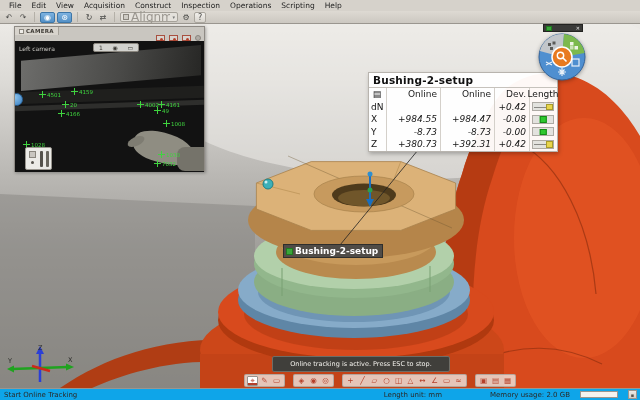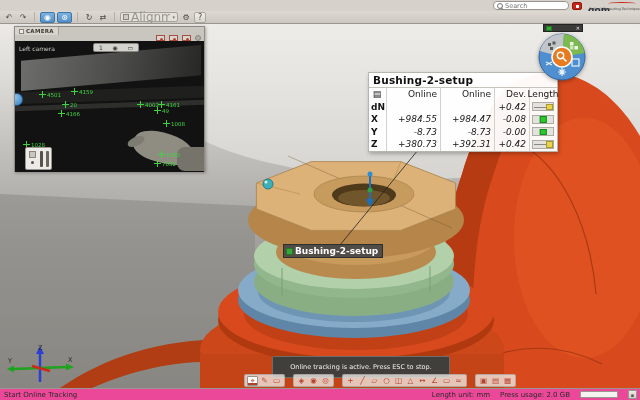--- a/index.html
+++ b/index.html
@@ -79,47 +79,47 @@
   .wheelbar .wclose { font-size:5px; color:#e6e6e4; }
   .navwheel { position:absolute; left:538px; top:32px; width:48px; height:50px; z-index:30; filter:drop-shadow(0 1px 2px rgba(0,0,0,.35)); }
 
   
   .popup { position:absolute; left:368px; top:72px; width:190px; z-index:25; background:rgba(255,255,255,.96); border:1px solid #b8b4ae; box-shadow:1px 2px 4px rgba(0,0,0,.25); }
   .popup .ptitle { font-size:10.5px; font-weight:bold; color:#101010; padding:1px 3px 1px 4px; letter-spacing:.2px; }
   .tbl { display:grid; grid-template-columns:17px 54px 54px 35px 28px; border-top:1px solid #c6c2bc; }
   .tbl .cell { font-size:9px; color:#141414; padding:1px 3px 1px 2px; border-left:1px solid #d4d0ca; height:12.5px; display:flex; align-items:center; }
   .tbl .cell:nth-child(5n+1) { border-left:none; }
   .tbl .hdr { color:#1c1c1c; justify-content:flex-end; }
-  .tbl .name { justify-content:flex-start;font-weight:bold; }
+  .tbl .name { justify-content:flex-start; }
   .tbl .num { justify-content:flex-end; font-variant-numeric:tabular-nums;font-style:italic; }
   .tbl .ctr { justify-content:center; }
   .ticonhdr { font-size:6px; color:#5a7fae; }
   .chk { position:relative; width:24px; height:9px; background:#e3e2de; border:1px solid #aeaaa4; }
   .chk .bar { position:absolute; left:1px; right:1px; top:3.5px; height:1px; background:#8a8884; }
   .chk .sq { position:absolute; top:0.5px; width:6.5px; height:6.5px; }
   .chk.check-ok .sq { left:50%; transform:translateX(-50%); background:#2ec82e; border:1px solid #168a16; }
   .chk.check-warn-high .sq { right:0.5px; background:#e8d44c; border:1px solid #a89a2a; }
 
   
   .taglabel { position:absolute; left:283px; top:244px; height:14px; background:rgba(72,72,70,.92); border:1px solid #2e2e2c; display:flex; align-items:center; padding:0 4px 0 2px; gap:2px; z-index:24; }
   .taglabel .gicon { width:7px; height:7px; background:#3aa53a; border:1px solid #1f7a1f; }
   .taglabel .ttext { font-size:9px; font-weight:bold; color:#fff; white-space:nowrap; }
-  .tooltip { position:absolute; left:272px; top:356px; width:178px; height:22px; background:#403f3b; border:1px solid #6e6d66; border-radius:2px; color:#f2f1ec; font-size:6.5px; display:flex; align-items:center; justify-content:center; z-index:26; white-space:nowrap; }
+  .tooltip { position:absolute; left:272px; top:356px; width:178px; height:16px; background:#403f3b; border:1px solid #6e6d66; border-radius:2px; color:#f2f1ec; font-size:6.5px; display:flex; align-items:center; justify-content:center; z-index:26; white-space:nowrap; }
 
   
   .btoolbar { position:absolute; left:244px; top:374px; height:13px; display:flex; gap:8px; z-index:26; }
   .bgroup { background:rgba(238,235,230,.78); border:1px solid rgba(150,146,140,.6); border-radius:2px; display:flex; align-items:center; padding:0 2px; gap:1px; }
   .bicon { width:11px; height:10px; display:flex; align-items:center; justify-content:center; font-size:7.5px; color:#b5402a; border-radius:1px; }
   .bicon.sel { background:#fff; border:1px solid #96928c; box-shadow:inset 0 -2px 0 #b5402a; }
 
   
-  .statusbar { position:absolute; left:0; top:388px; width:640px; height:12px; background:#ec4899; border-top:1px solid #9a968f; display:flex; align-items:center; z-index:40; }
+  .statusbar { position:absolute; left:0; top:388px; width:640px; height:12px; background:#0ea5e9; border-top:1px solid #9a968f; display:flex; align-items:center; z-index:40; }
   .statusbar .sleft { font-size:7px; color:#2a2a28; margin-left:4px; }
   .sright { position:absolute; right:3px; display:flex; align-items:center; gap:10px; }
-  .sright .stext { font-size:7px; color:#2a2a28; white-space:nowrap; }
+  .sright .stext { font-size:7px; color:#2a2a28; white-space:nowrap;margin-left:38px; }
   .progress { width:38px; height:7px; background:#f4f3ef; border:1px solid #9a968f; }
   .sbtn { width:9px; height:9px; background:linear-gradient(#eceae6,#d2cec7); border:1px solid #9a968f; display:flex; align-items:center; justify-content:center; font-size:5px; color:#55524c; }
 
   .axes { position:absolute; left:6px; top:318px; z-index:5; }
 </style>
 </head>
 <body>
 
 <div class="app">
 
@@ -181,20 +181,31 @@
       <line x1="6" y1="27" x2="62" y2="25" stroke="#1fa31f" stroke-width="2.5"></line>
       <path d="M60,21.5 L60,28.5 L68,25 Z" fill="#1fa31f"></path>
       <path d="M8,23.5 L8,30.5 L1,27 Z" fill="#1fa31f"></path>
       <line x1="26" y1="24" x2="44" y2="29" stroke="#cc2a1a" stroke-width="2.5"></line>
       <text x="32" y="8" font-size="6.5" fill="#2a2a28">Z</text>
       <text x="2" y="21" font-size="6.5" fill="#2a2a28">Y</text>
       <text x="62" y="20" font-size="6.5" fill="#2a2a28">X</text>
     </svg>
   </div>
 
+  <div class="menubar">
+    <span class="mitem">File</span>
+    <span class="mitem">Edit</span>
+    <span class="mitem">View</span>
+    <span class="mitem">Acquisition</span>
+    <span class="mitem">Construct</span>
+    <span class="mitem">Inspection</span>
+    <span class="mitem">Operations</span>
+    <span class="mitem">Scripting</span>
+    <span class="mitem">Help</span>
+  </div>
   <div class="searchbox">
     <span class="mag"></span>
     <input placeholder="Search" style="">
   </div>
   <div class="searchred"></div>
   <div class="gomlogo">
     <span class="g">gom</span>
     <span class="swoosh"></span>
     <span class="tag">Optical Measuring Techniques</span>
   </div>
@@ -410,19 +421,19 @@
       <span class="bicon">▣</span>
       <span class="bicon">▤</span>
       <span class="bicon">▦</span>
     </div>
   </div>
 
   <div class="statusbar">
     <span class="sleft">Start Online Tracking</span>
     <div class="sright">
       <span class="stext"><span>Length unit:</span> <span>mm</span></span>
-      <span class="stext"><span>Press usage:</span> <span>2.0 GB</span></span>
+      <span class="stext"><span>Memory usage:</span> <span>2.0 GB</span></span>
       <span class="progress"></span>
       <span class="sbtn">▪</span>
     </div>
   </div>
 
 </div>
 
 </body></html>

